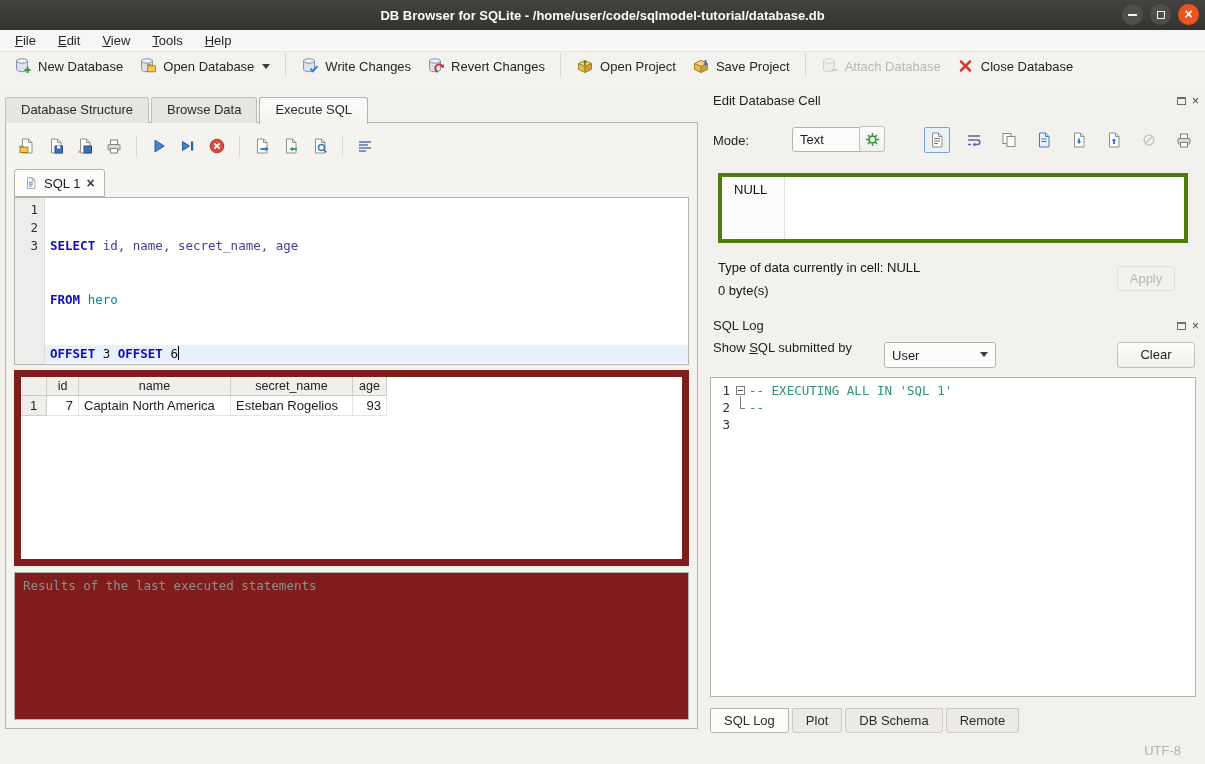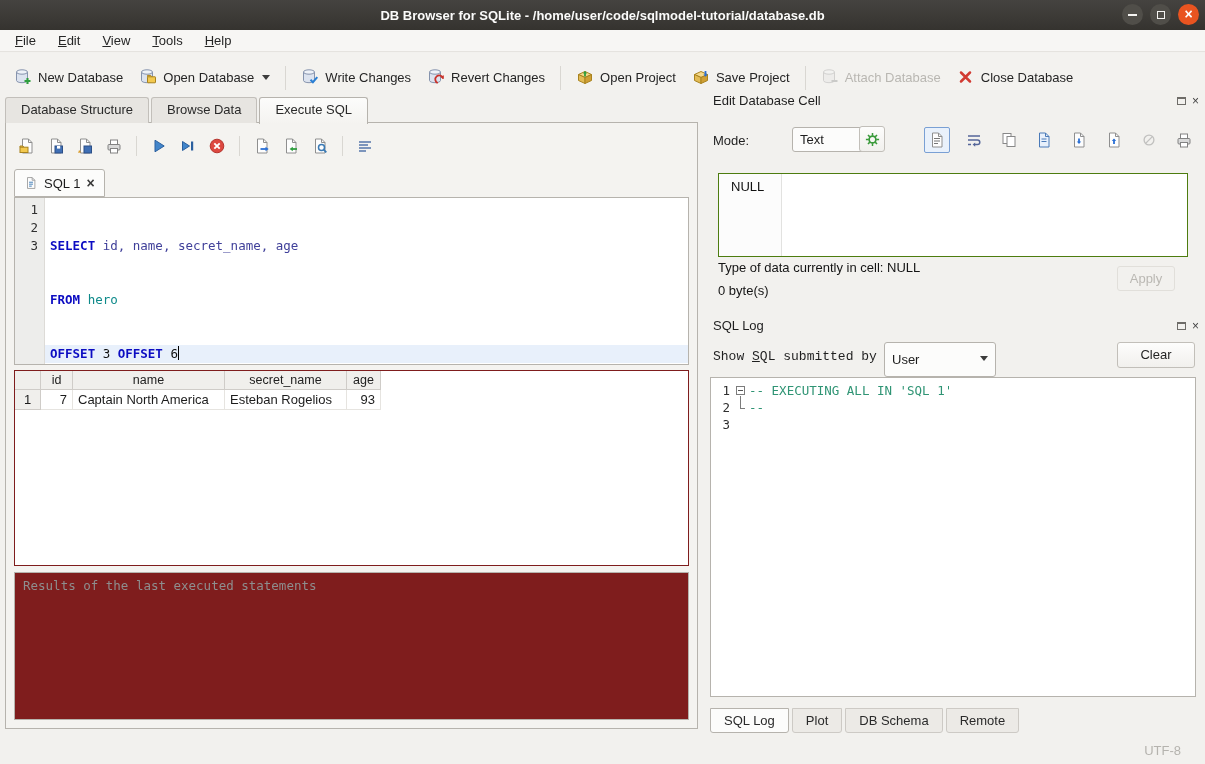--- a/index.html
+++ b/index.html
@@ -19,21 +19,21 @@
   .wbtn .x { color:#fff; font-size:14px; font-weight:bold; line-height:1; margin-top:-1px; }
 
   
   .menubar { position:absolute; left:0; top:30px; width:100%; height:22px; background:#f7f6f4;
     border-bottom:1px solid #e5e3df; display:flex; align-items:center; padding-left:4px; }
   .menu-item { display:inline-block; padding:2px 11px; color:#262626; cursor:default; }
   .menu-item::first-letter { text-decoration:underline; }
 
   
   .toolbar { position:absolute; left:0; top:53px; width:100%; height:37px; background:#f3f2ef;
-    display:flex; align-items:flex-end; padding:0 6px; }
+    display:flex; align-items:flex-start; padding:0 6px; }
   .tbtn { display:flex; align-items:center; gap:6px; padding:4px 8px; color:#252525; white-space:nowrap; }
   .tbtn.disabled { color:#b9b7b2; }
   .tbtn.disabled svg { opacity:.45; filter:grayscale(1); }
   .tsep { width:1px; height:24px; background:#d9d7d2; margin:0 7px; }
   .dd-caret { width:0; height:0; border:4px solid transparent; border-top:5px solid #3c3c3c; margin:5px 0 0 2px; }
 
   
   .left-pane { position:absolute; left:0; top:90px; width:703px; height:648px; }
   .main-tabbar { position:absolute; left:5px; top:7px; display:flex; z-index:3; }
   .mtab { padding:4px 15px 5px; background:#e7e5e1; border:1px solid #c2bfba; border-bottom:none;
@@ -57,21 +57,21 @@
     text-align:right; color:#303030; line-height:18px; }
   .code { flex:1; padding-top:3px; line-height:18px; white-space:pre; overflow:hidden; }
   .line { height:18px; padding-left:5px; }
   .line.current { background:var(--curline,#e8f0fb); }
   .tok-kw { color:var(--kw,#0c0cc2); font-weight:bold; }
   .tok-ident { color:var(--ident,#40409a); }
   .tok-tbl { color:var(--tbl,#0e8a8a); }
   .tok-plain { color:#101010; }
   .caret-i { display:inline-block; width:1px; height:14px; background:#000; vertical-align:-2px; }
 
-  .results { margin:5px 8px 0; height:196px; border:1px solid #7f1d1d; background:#fff; overflow:hidden; font-size:13px; }
+  .results { margin:5px 8px 0; height:196px; border:7px solid #7f1d1d; background:#fff; overflow:hidden; font-size:13px; }
   .rt-header { display:flex; }
   .rt-h { background:#f0efec; border-right:1px solid #cfccc8; border-bottom:1px solid #cfccc8;
     padding:2px 4px; text-align:center; font-size:12.5px; color:#222; }
   .rt-row { display:flex; }
   .rt-num { width:26px; background:#f0efec; border-right:1px solid #cfccc8; border-bottom:1px solid #cfccc8;
     text-align:center; padding:2px 0; }
   .rt-cell { border-right:1px solid #e6e4e0; border-bottom:1px solid #e6e4e0; padding:2px 5px; white-space:nowrap; overflow:hidden; }
   .c-corner { width:26px; }
   .c-id { width:32px; }
   .c-name { width:152px; }
@@ -88,21 +88,21 @@
   .dock-icons { position:absolute; right:6px; display:flex; gap:6px; align-items:center; }
   .float-glyph { width:9px; height:8px; border:1px solid #6e6c68; border-top-width:2px; display:block; }
   .dock-x { font-size:12px; color:#444; line-height:1; }
 
   .combo { background:#fcfcfb; border:1px solid #b6b3ad; border-radius:3px; display:flex;
     align-items:center; justify-content:space-between; padding:0 7px; color:#1e1e1e; }
   .btn { background:linear-gradient(#fdfdfc,#f1f0ed); border:1px solid #c2bfb9; border-radius:3px;
     text-align:center; color:#242424; }
   .btn.disabled { background:#f2f1ee; border-color:#e1dfda; color:#bab8b3; }
 
-  .cell-editor { position:absolute; left:13px; top:83px; width:470px; height:84px; border:1px solid #4d7c0f; background:#fff; }
+  .cell-editor { position:absolute; left:13px; top:83px; width:470px; height:70px; border:4px solid #4d7c0f; background:#fff; }
   .cell-margin { position:absolute; left:0; top:0; width:63px; height:100%; background:#fcfcfc; border-right:1px solid #e2e2e0; }
   .cell-null { position:absolute; left:12px; top:5px; color:#111; }
 
   .info-line { position:absolute; left:13px; color:#141414; }
 
   .log-editor { position:absolute; left:5px; top:287px; width:486px; height:320px; border:1px solid #b6b3ad;
     background:#fff; font-family:"DejaVu Sans Mono", monospace; font-size:12.5px; padding-top:4px; }
   .log-row { display:flex; height:17px; line-height:17px; }
   .log-num { width:22px; text-align:right; padding-right:3px; color:#2f2f2f; }
   .log-fold { width:16px; position:relative; }
@@ -452,22 +452,22 @@
     <div class="info-line" style="top:170px;">Type of data currently in cell: NULL</div>
     <div class="info-line" style="top:193px;">0 byte(s)</div>
     <div class="btn disabled" style="position:absolute;left:412px;top:176px;width:58px;height:25px;line-height:23px;">Apply</div>
 
     <div class="dock-title" style="top:228px;">SQL Log</div>
     <div class="dock-icons" style="top:230px;">
       <span class="float-glyph"></span>
       <span class="dock-x">×</span>
     </div>
 
-    <div class="dock-title filter-label" style="top:259px;font-family:Liberation Mono, monospace;"><span>Show </span><span class="mn">S</span><span>QL submitted by</span></div>
-    <div class="combo" style="position:absolute;left:179px;top:252px;width:112px;height:35px;">
+    <div class="dock-title filter-label" style="top:250px;"><span>Show </span><span class="mn">S</span><span>QL submitted by</span></div>
+    <div class="combo" style="position:absolute;left:179px;top:252px;width:112px;height:26px;">
       <span>User</span>
       <span class="dd-caret" style="margin-top:2px;"></span>
     </div>
     <div class="btn" style="position:absolute;left:412px;top:252px;width:78px;height:26px;line-height:24px;">Clear</div>
 
     <div class="log-editor">
       <div class="log-row">
         <span class="log-num">1</span>
         <span class="log-fold cont">
             <span class="fold-box"></span>

